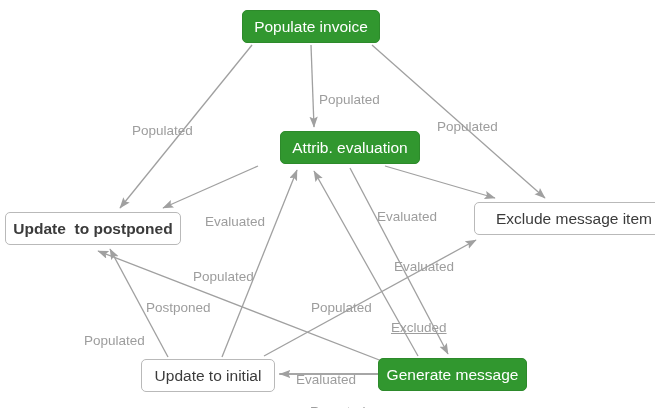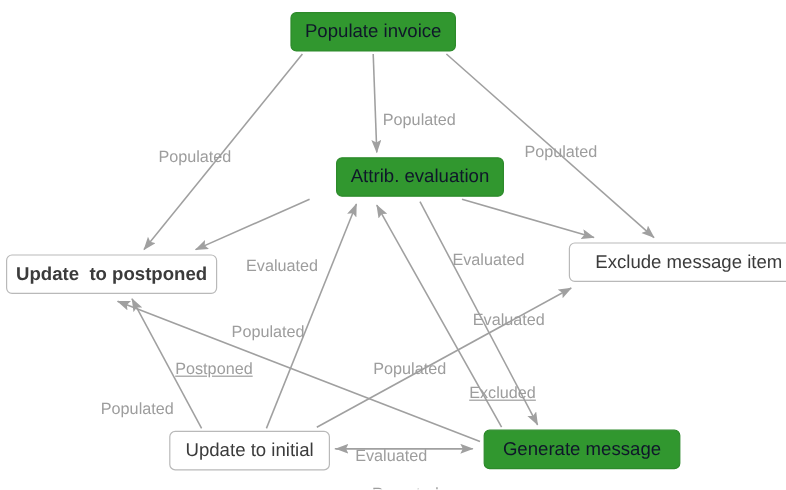--- a/index.html
+++ b/index.html
@@ -31,21 +31,21 @@
     align-items: center;
     justify-content: center;
     border-radius: 5px;
     white-space: pre;
     line-height: 1;
     z-index: 5;
   }
   .node.green {
     background: #31972f;
     border: 1px solid #2d8a2b;
-    color: #0f172a;
+    color: #ffffff;
     font-size: 15.5px;
   }
   .node.plain {
     background: #ffffff;
     border: 1px solid #b9b9b9;
     color: #3b3b3b;
     font-size: 15.5px;
   }
   .edge-label {
     position: absolute;
@@ -103,37 +103,37 @@
   <div class="node green" style="left:242px; top:10px; width:138px; height:33px;">Populate invoice</div>
 
   <div class="node green" style="left:248px; top:131px; width:140px; height:33px;margin-left:32px;">Attrib. evaluation</div>
 
   <div class="node plain" style="left:5px; top:212px; width:176px; height:33px;font-weight:bold;">Update  to postponed</div>
 
   <div class="node plain" style="left:474px; top:202px; width:200px; height:33px;">Exclude message item</div>
 
   <div class="node plain" style="left:141px; top:359px; width:134px; height:33px;">Update to initial</div>
 
-  <div class="node green" style="left:403px; top:358px; width:164px; height:33px;">Generate message</div>
+  <div class="node green" style="left:378px; top:358px; width:149px; height:33px;">Generate message</div>
 
   <div class="edge-label" style="left:132px; top:104px;">Populated</div>
 
   <div class="edge-label" style="left:319px; top:73px;">Populated</div>
 
   <div class="edge-label" style="left:437px; top:100px;">Populated</div>
 
   <div class="edge-label" style="left:205px; top:195px;">Evaluated</div>
 
   <div class="edge-label" style="left:377px; top:190px;">Evaluated</div>
 
   <div class="edge-label" style="left:193px; top:250px;">Populated</div>
 
   <div class="edge-label" style="left:394px; top:240px;">Evaluated</div>
 
-  <div class="edge-label" style="left:146px; top:281px;text-decoration:underline;">Postponed</div>
+  <div class="edge-label" style="left:146px; top:281px;">Postponed</div>
 
   <div class="edge-label" style="left:311px; top:281px;">Populated</div>
 
   <div class="edge-label" style="left:391px; top:301px;text-decoration:underline;">Excluded</div>
 
   <div class="edge-label" style="left:84px; top:314px;">Populated</div>
 
   <div class="edge-label" style="left:296px; top:353px;">Evaluated</div>
 
   <div class="edge-label" style="left:310px; top:385px;text-decoration:underline;">Reported</div>

